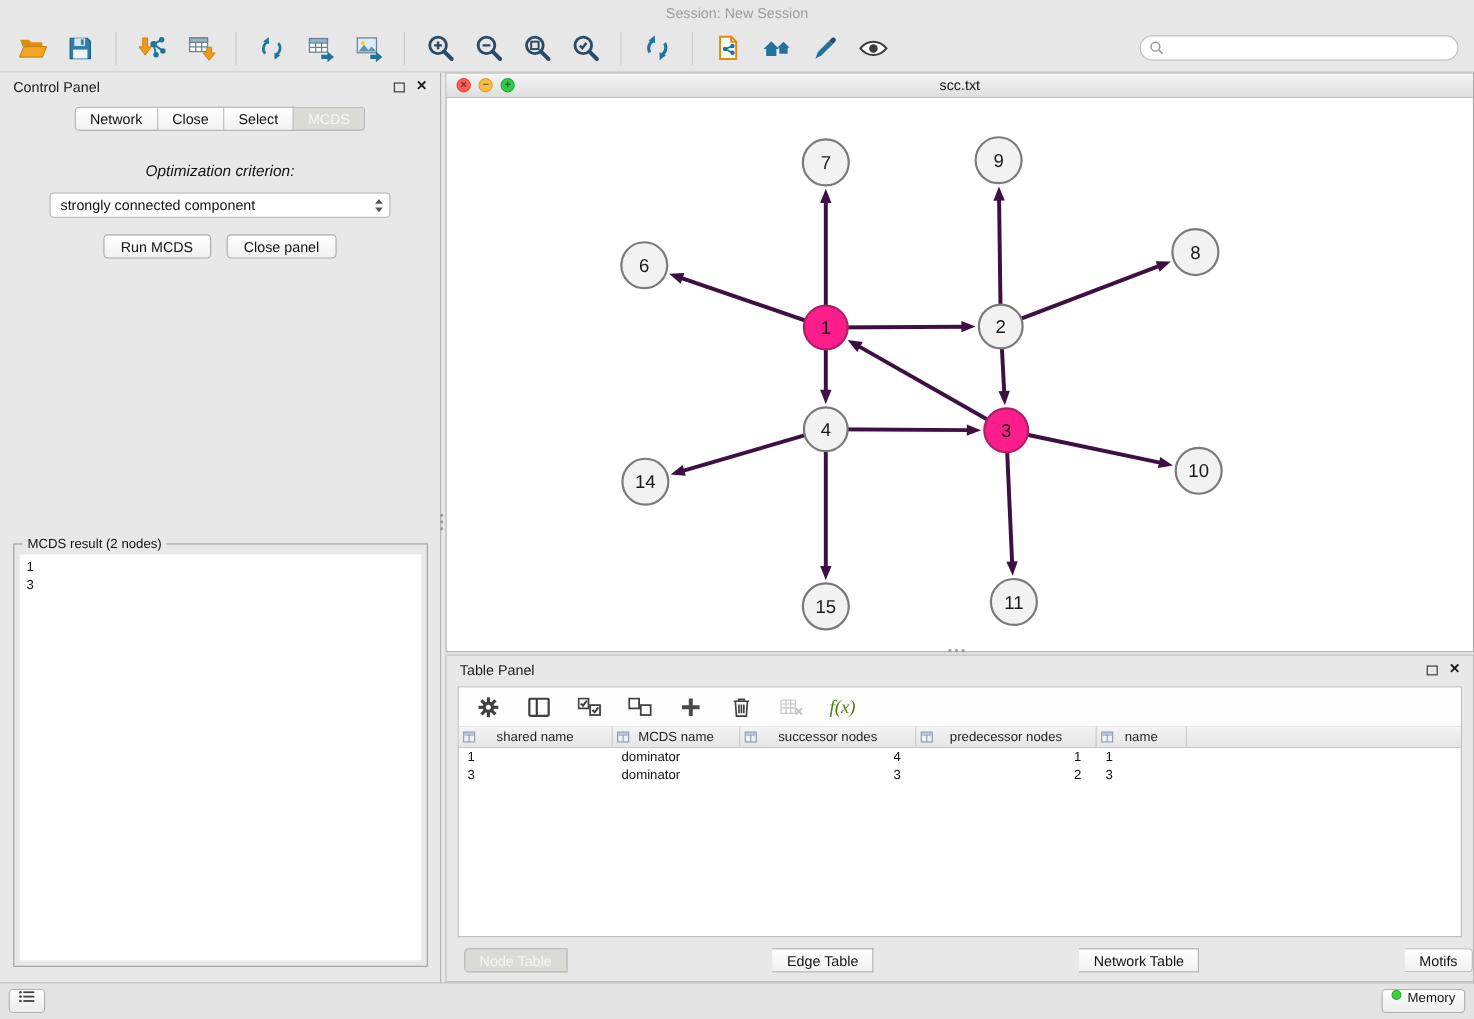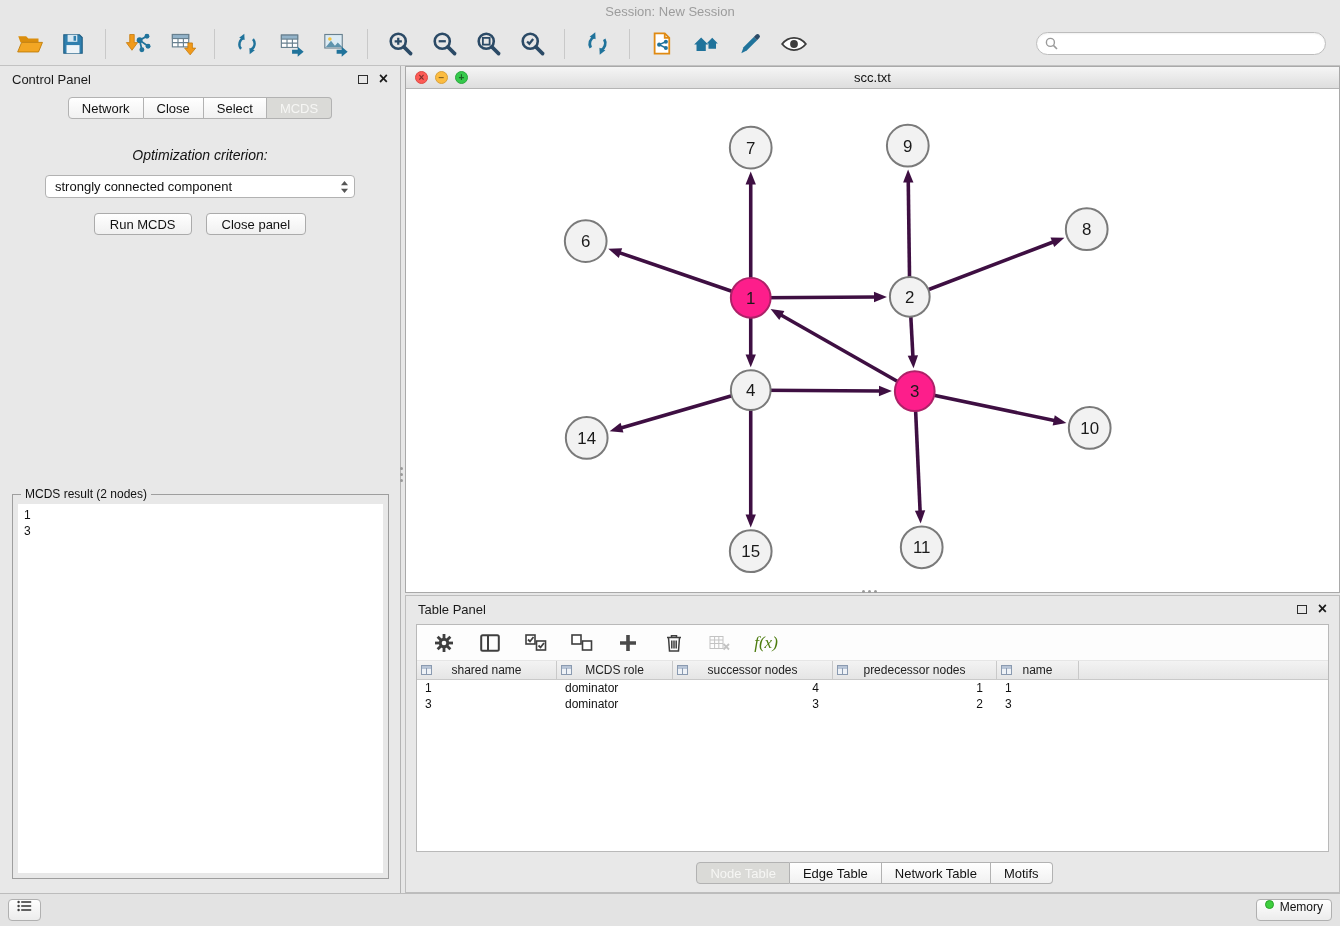--- a/index.html
+++ b/index.html
@@ -84,21 +84,21 @@
   .th { position:relative; border-right:1px solid #c9c9c9; font-size:12px; line-height:18px;
     text-align:center; color:#222; overflow:hidden; }
   .sort-ic { position:absolute; left:4px; top:4px; width:11px; height:10px; display:inline-block;
     border:1px solid #8a9ab0; background:linear-gradient(#b7c4d6 0 3px,#eef2f7 3px); }
   .sort-ic:after { content:""; position:absolute; left:4px; top:2px; bottom:0; width:1px; background:#8a9ab0; }
 
   .tr { display:grid; grid-template-columns:140px 116px 160px 164px 82px 1fr; height:16px; font-size:12px; }
   .td { padding:0 4px 0 8px; line-height:16px; white-space:nowrap; overflow:hidden; }
   .td.col2, .td.col3 { text-align:right; padding-right:14px; }
 
-  .tp-tabs { position:absolute; bottom:8px; left:4px; right:0; display:flex; justify-content:center; }
+  .tp-tabs { position:absolute; bottom:8px; left:16px; right:0; display:flex; justify-content:space-between; }
 
   
   .statusbar { position:absolute; left:0; bottom:0; width:100%; height:33px; background:#e3e3e3;
     border-top:1px solid #bcbcbc; display:flex; align-items:center; justify-content:space-between; padding:0 8px; }
   .sb-btn { height:22px; min-width:30px; border:1px solid #b0b0b0; border-radius:4px;
     background:linear-gradient(#fefefe,#ececec); display:flex; align-items:flex-start; justify-content:center;
     gap:6px; padding:0 8px; font-size:12px; color:#111; }
   .mem-dot { width:9px; height:9px; border-radius:50%; background:#3ecf3e; border:1px solid #2aa32a; }
 </style>
 </head>
@@ -432,21 +432,21 @@
           <rect x="1" y="1.5" width="13" height="12" stroke="#c3c3c3"></rect>
           <path d="M1 5h13 M1 8.5h13 M5.6 1.5v12 M9.8 1.5v12" stroke="#c3c3c3"></path>
           <path d="M14.5 9 l5.5 5.5 M20 9 l-5.5 5.5" stroke="#c3c3c3" stroke-width="1.8"></path>
         </svg>
       </span>
       <span class="tp-tool fx">f(x)</span>
     </div>
 
     <div class="thead" id="table-header">
         <div class="th col0"><span class="sort-ic"></span><span>shared name</span></div>
-        <div class="th col1"><span class="sort-ic"></span><span>MCDS role</span></div>
+        <div class="th col1"><span class="sort-ic"></span><span>MCDS name</span></div>
         <div class="th col2"><span class="sort-ic"></span><span>successor nodes</span></div>
         <div class="th col3"><span class="sort-ic"></span><span>predecessor nodes</span></div>
         <div class="th col4"><span class="sort-ic"></span><span>name</span></div>
       </div>
     <div id="table-body">
         <div class="tr">
           <div class="td col0">1</div>
           <div class="td col1">dominator</div>
           <div class="td col2">4</div>
           <div class="td col3">1</div>

